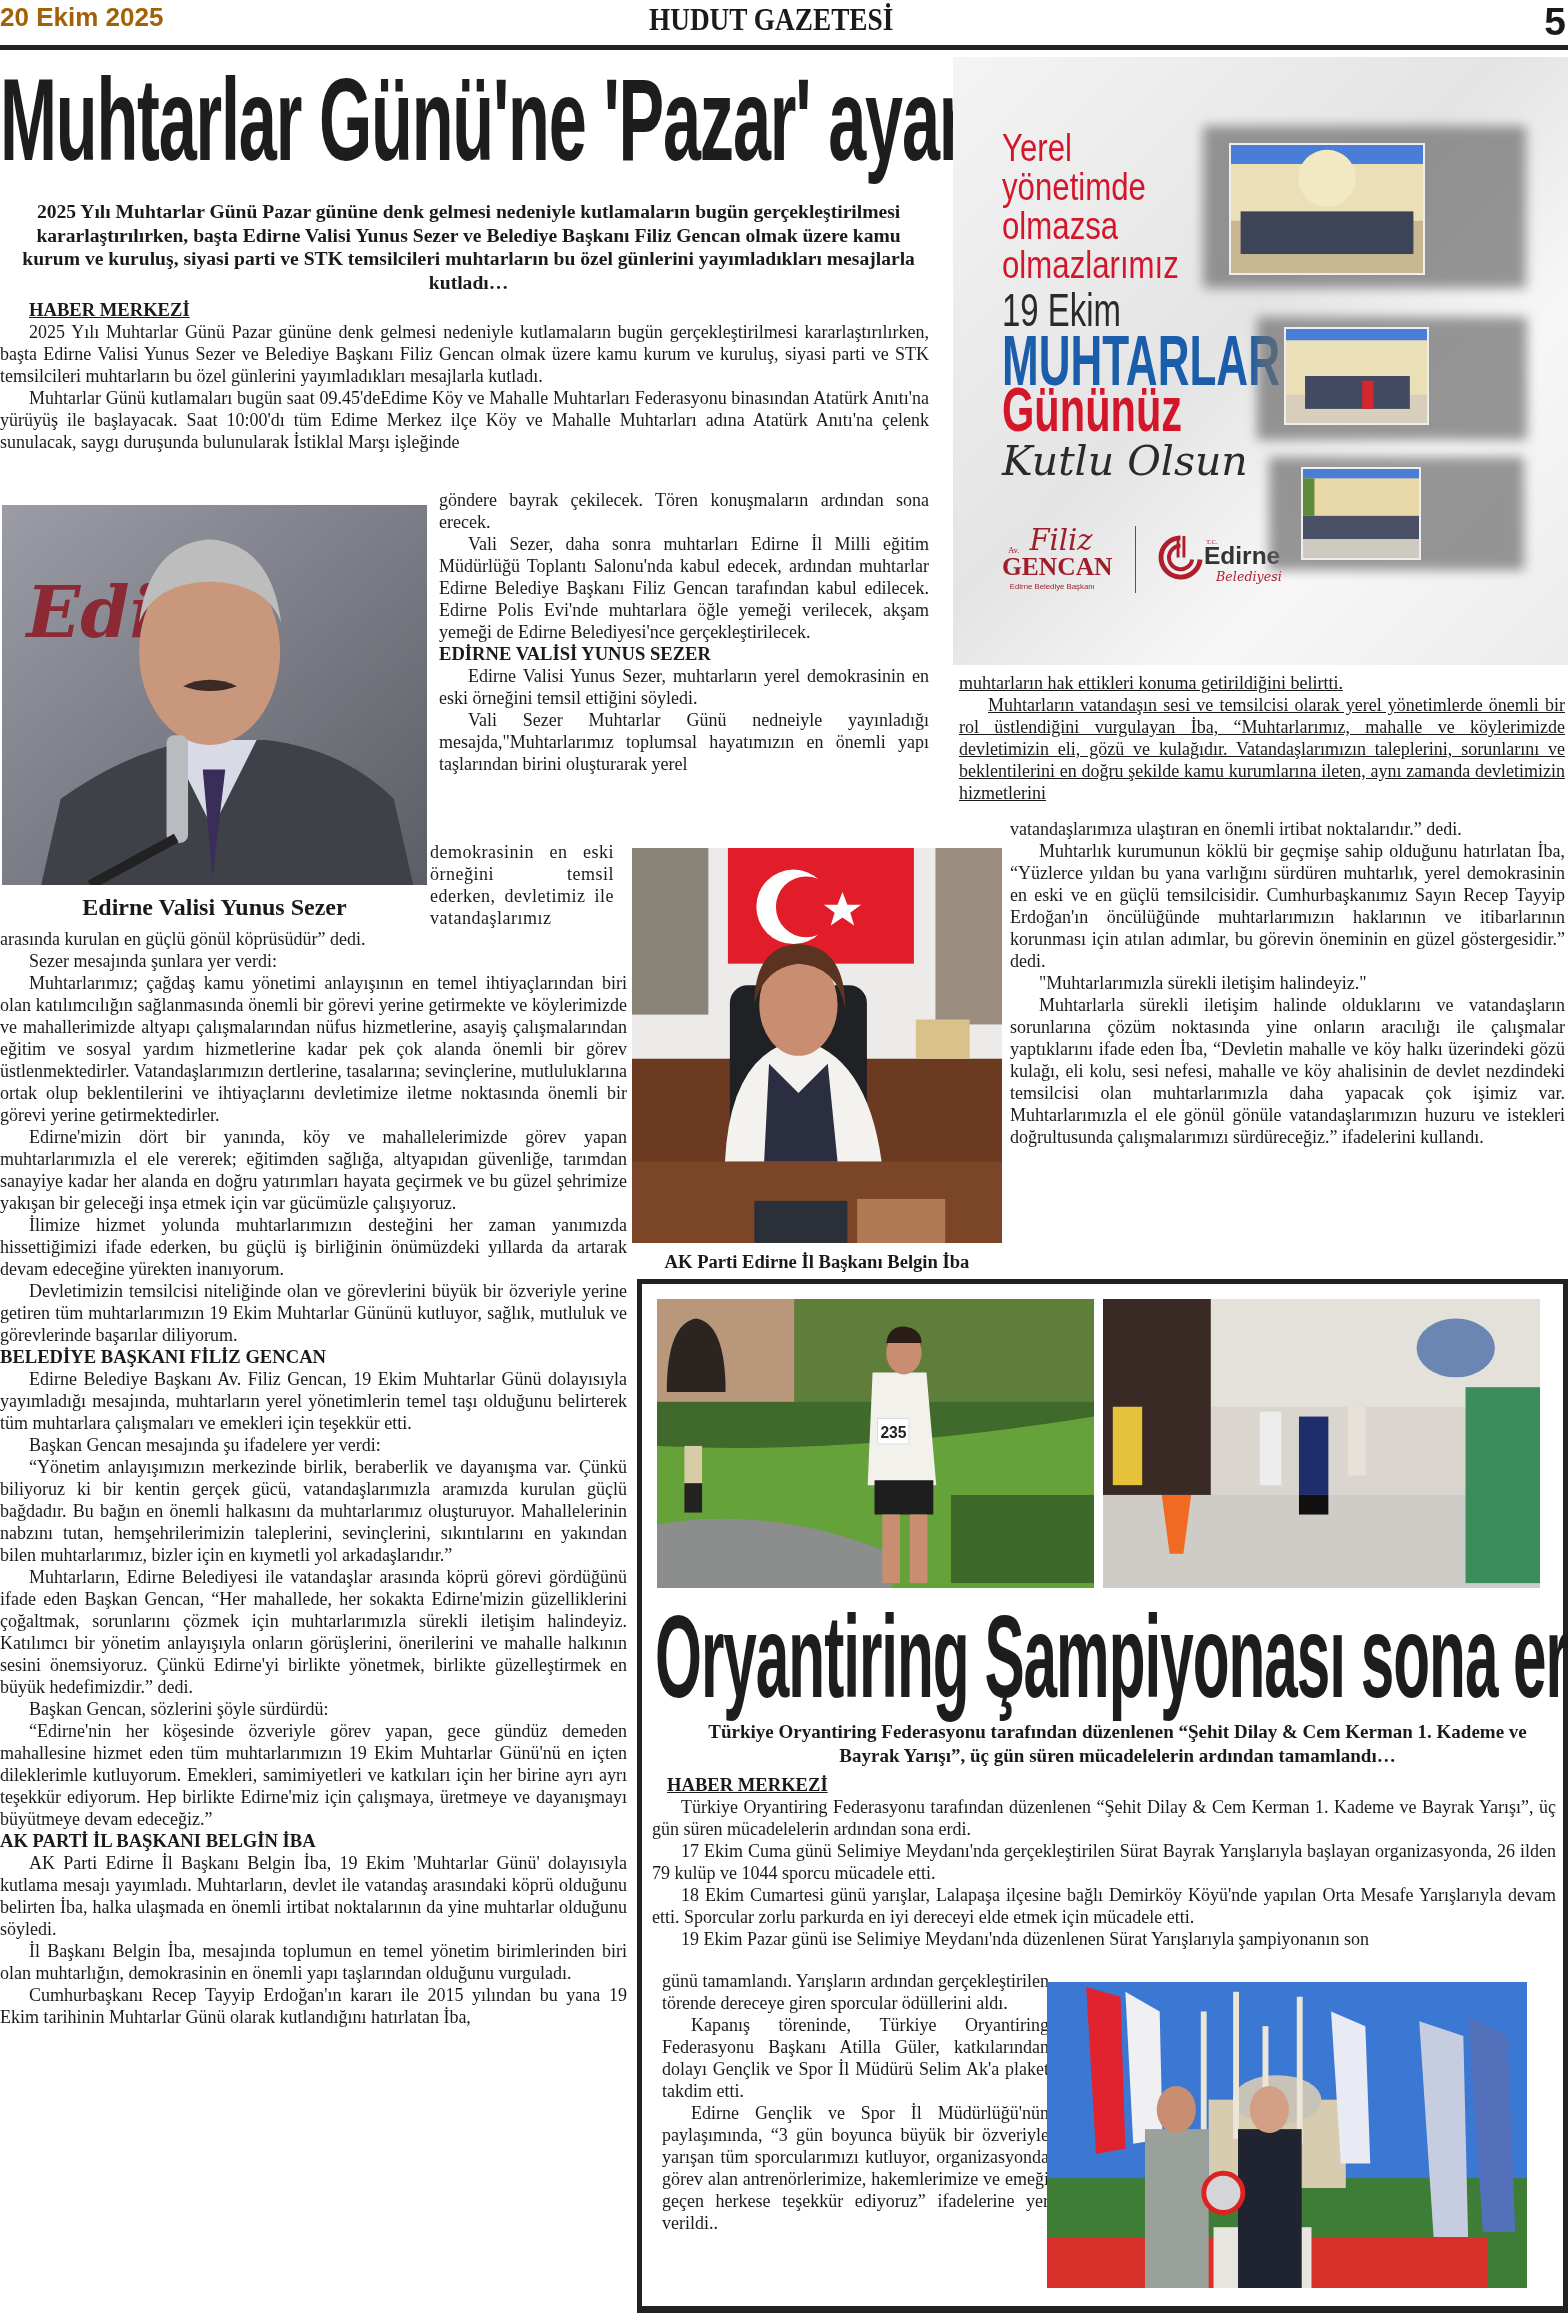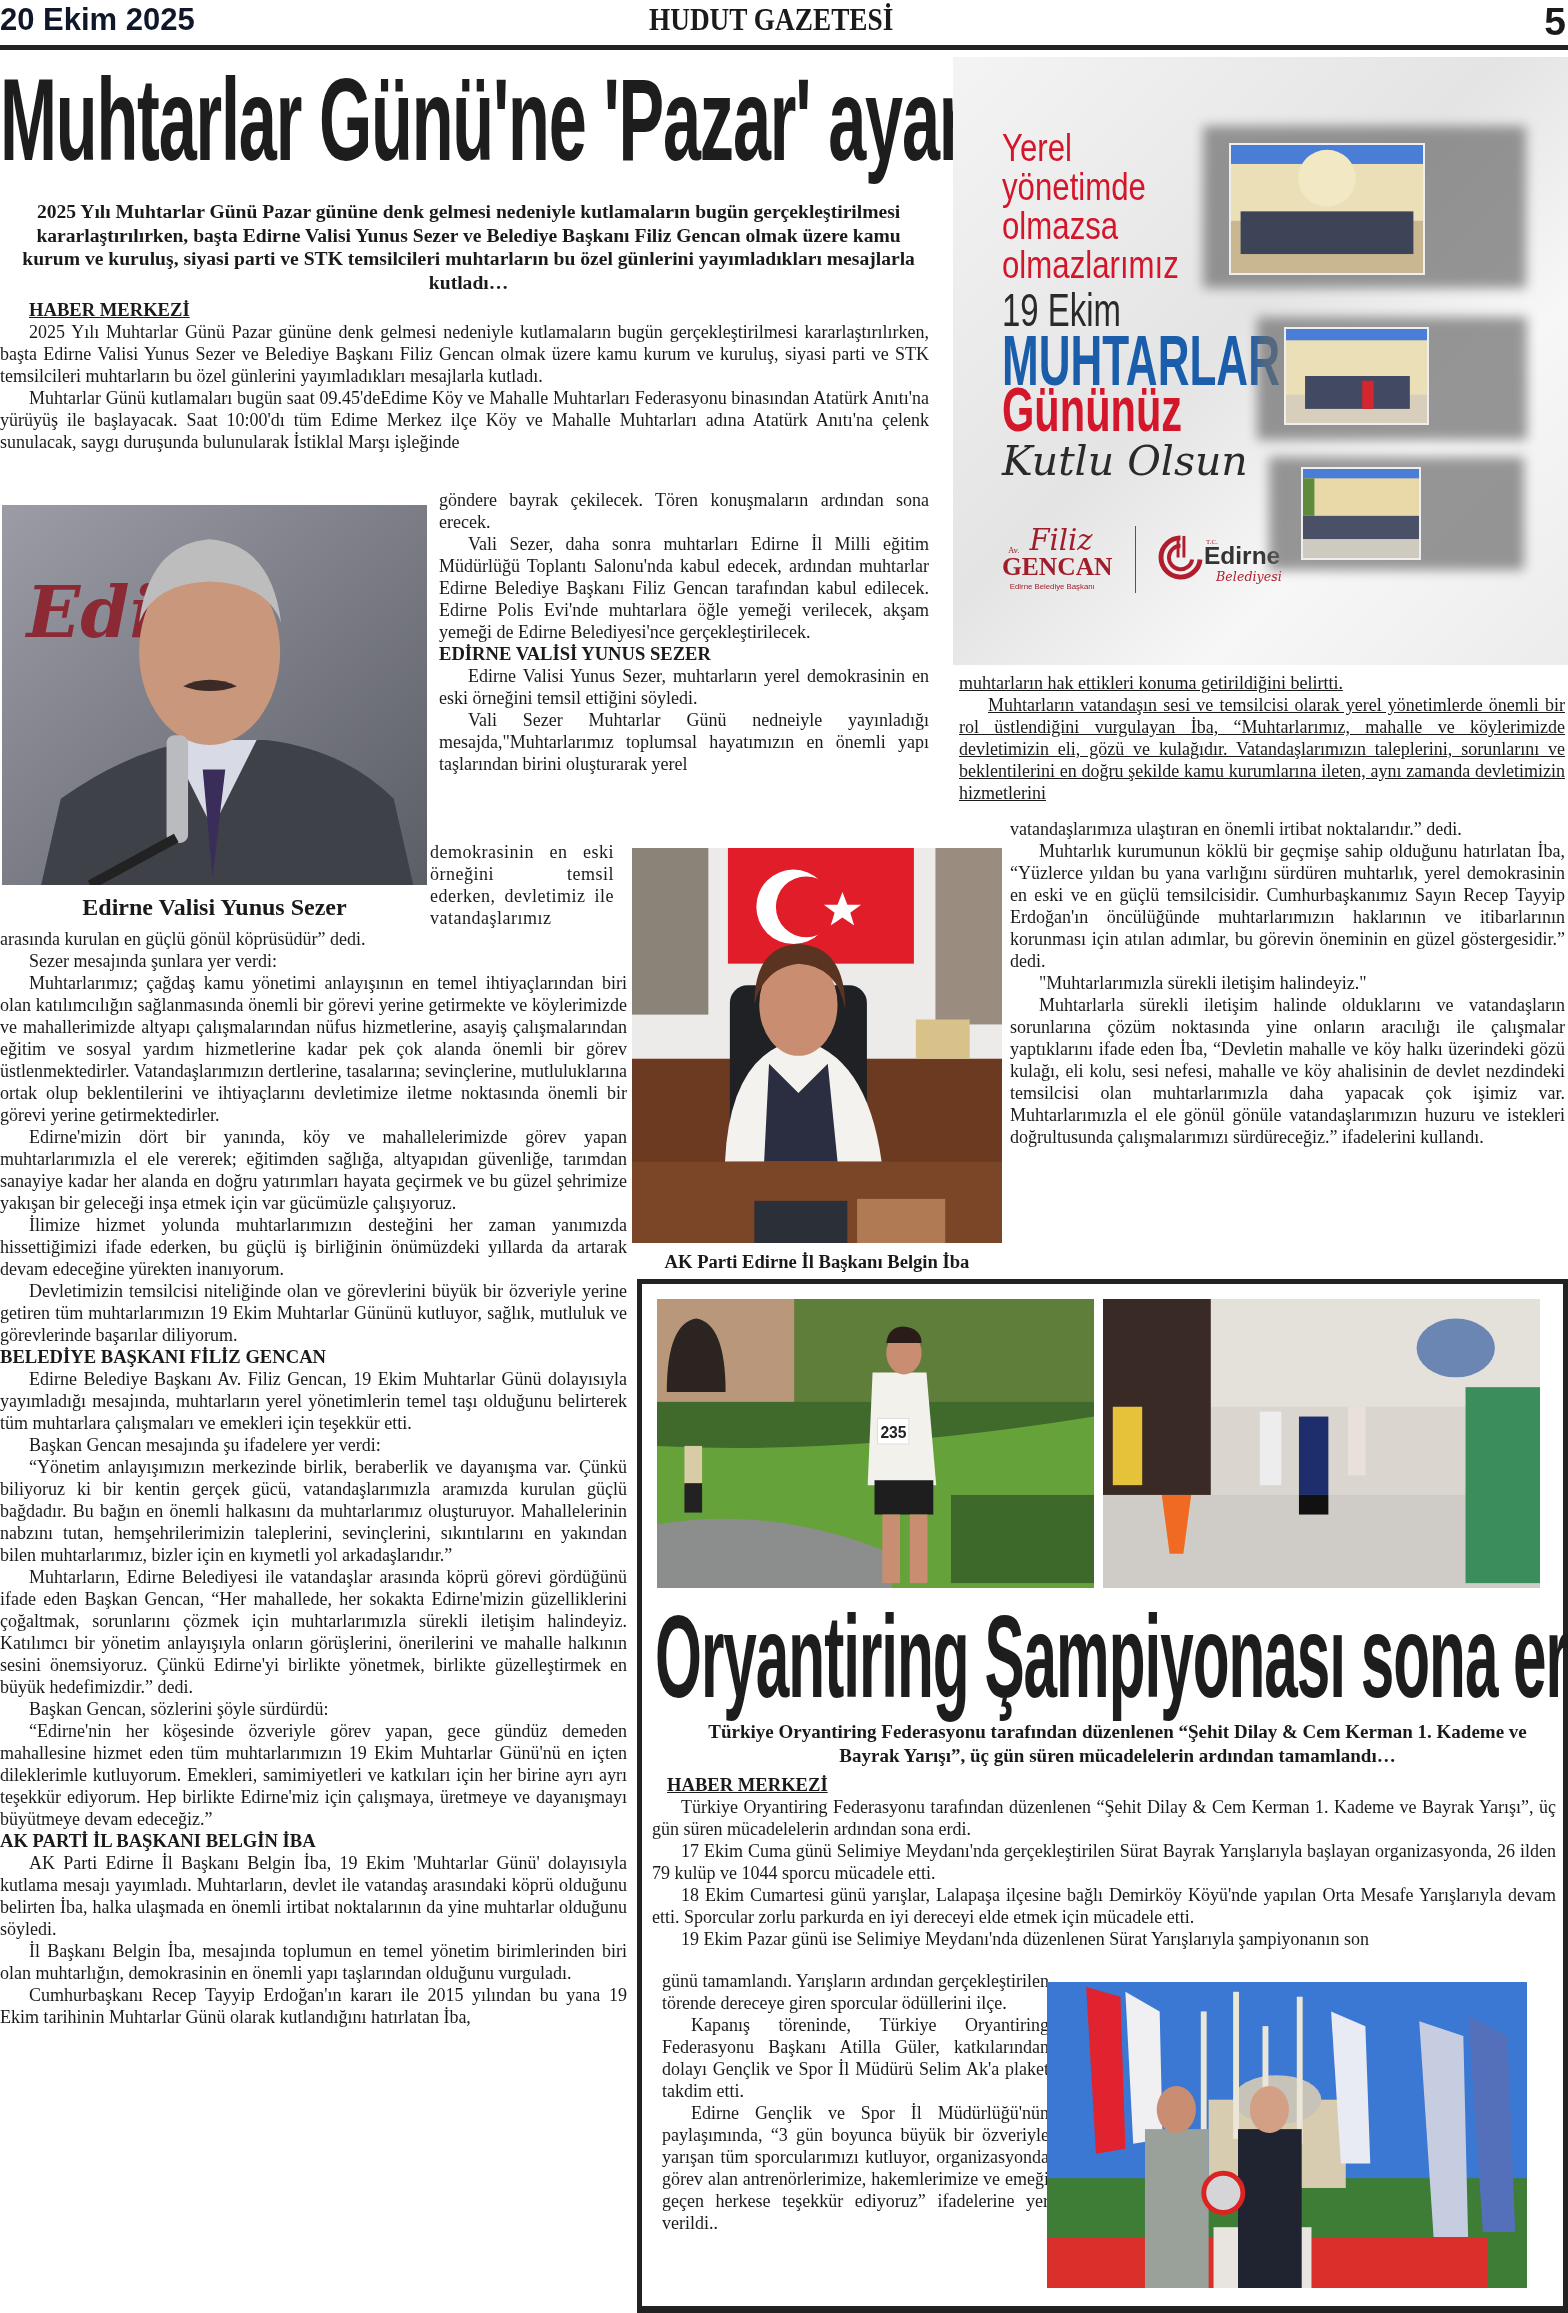--- a/index.html
+++ b/index.html
@@ -2,21 +2,21 @@
 <html><head>
 <meta charset="utf-8">
 <style>
   * { box-sizing: border-box; margin: 0; padding: 0; }
   html, body { width: 1568px; height: 2313px; background: #fff; overflow: hidden; }
   body { position: relative; font-family: "Liberation Serif", serif; color: #1a1a1a; }
 
   .abs { position: absolute; }
 
   
-  .mast-date { left: 0; top: 2px; font-family: "Liberation Sans", sans-serif; font-weight: bold; font-size: 31px; color: #0f172a; }
+  .mast-date { left: 0; top: 2px; font-family: "Liberation Sans", sans-serif; font-weight: bold; font-size: 26px; color: #a16207; }
   .mast-title { left: 649px; top: 2px; font-family: "Liberation Serif", serif; font-weight: bold; font-size: 31px; letter-spacing: 0px; transform: scaleX(0.88); transform-origin: left top; }
   .mast-page { right: 2px; top: 0px; font-family: "Liberation Sans", sans-serif; font-weight: bold; font-size: 39px; }
   .mast-rule { left: 0; top: 45px; width: 1568px; height: 4.9px; background: #222; }
 
   
   .headline { font-family: "Liberation Sans", sans-serif; font-weight: bold; color: #1d1d1d; white-space: nowrap; transform-origin: left top; letter-spacing: -2px; }
   .h1 { left: 0; top: 61px; font-size: 116px; line-height: 118px; transform: scaleX(0.59); }
   .h2 { left: 655px; top: 1598px; font-size: 116px; line-height: 118px; transform: scaleX(0.52); }
 
   .spot { font-weight: bold; text-align: center; font-size: 19.6px; line-height: 23.5px; transform-origin: left top; }
@@ -262,21 +262,21 @@
 </div>
 <div class="abs byline" style="left:667px;top:1774px;">HABER MERKEZİ</div>
 
 <div class="abs body-text" style="left:652px;top:1796px;width:904px;">
   <p>Türkiye Oryantiring Federasyonu tarafından düzenlenen “Şehit Dilay &amp; Cem Kerman 1. Kademe ve Bayrak Yarışı”, üç gün süren mücadelelerin ardından sona erdi.</p>
   <p>17 Ekim Cuma günü Selimiye Meydanı'nda gerçekleştirilen Sürat Bayrak Yarışlarıyla başlayan organizasyonda, 26 ilden 79 kulüp ve 1044 sporcu mücadele etti.</p>
   <p>18 Ekim Cumartesi günü yarışlar, Lalapaşa ilçesine bağlı Demirköy Köyü'nde yapılan Orta Mesafe Yarışlarıyla devam etti. Sporcular zorlu parkurda en iyi dereceyi elde etmek için mücadele etti.</p>
   <p>19 Ekim Pazar günü ise Selimiye Meydanı'nda düzenlenen Sürat Yarışlarıyla şampiyonanın son</p>
 </div>
 <div class="abs body-text" style="left:662px;top:1970px;width:387px;">
-  <p class="noind">günü tamamlandı. Yarışların ardından gerçekleştirilen törende dereceye giren sporcular ödüllerini ilçe.</p>
+  <p class="noind">günü tamamlandı. Yarışların ardından gerçekleştirilen törende dereceye giren sporcular ödüllerini aldı.</p>
   <p>Kapanış töreninde, Türkiye Oryantiring Federasyonu Başkanı Atilla Güler, katkılarından dolayı Gençlik ve Spor İl Müdürü Selim Ak'a plaket takdim etti.</p>
   <p>Edirne Gençlik ve Spor İl Müdürlüğü'nün paylaşımında, “3 gün boyunca büyük bir özveriyle yarışan tüm sporcularımızı kutluyor, organizasyonda görev alan antrenörlerimize, hakemlerimize ve emeği geçen herkese teşekkür ediyoruz” ifadelerine yer verildi..</p>
 </div>
 
 <div class="abs photo" style="left:1047px;top:1982px;width:480px;height:306px;">
   <svg viewBox="0 0 490 312" preserveAspectRatio="none">
     <rect width="490" height="312" fill="#3a78d4"></rect>
     <rect x="0" y="200" width="490" height="112" fill="#3d7d36"></rect>
     <rect x="165" y="120" width="140" height="90" fill="#d8ccb0"></rect>
     <ellipse cx="235" cy="120" rx="45" ry="25" fill="#c8c3b8"></ellipse>

